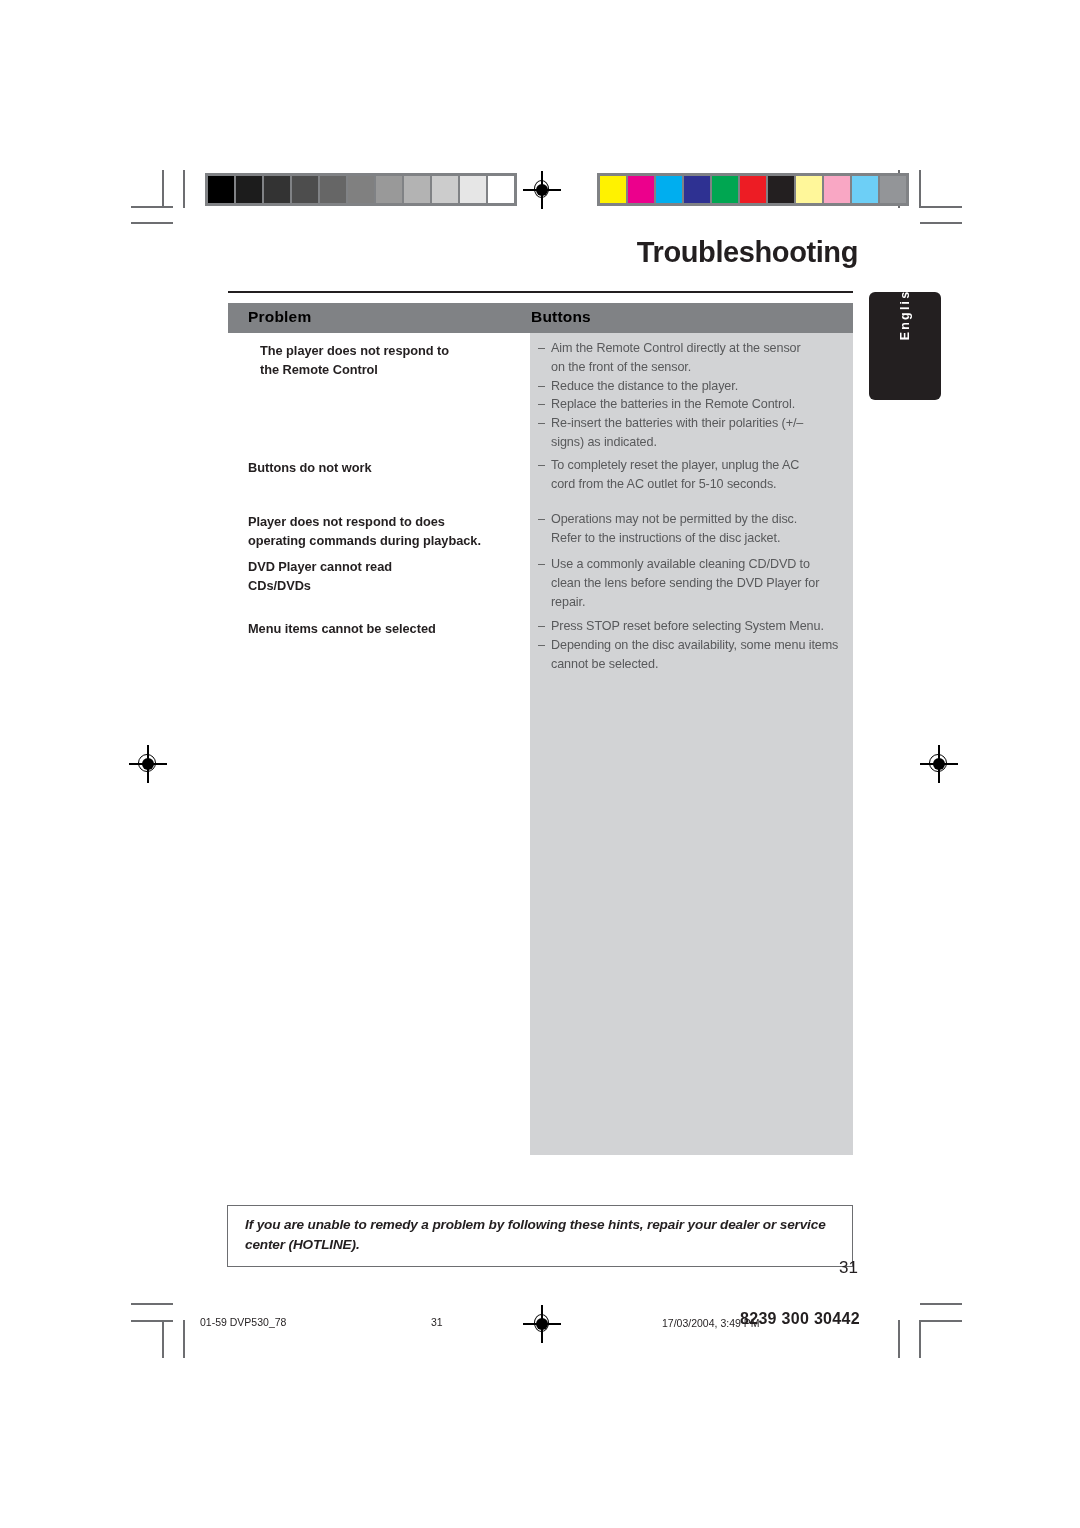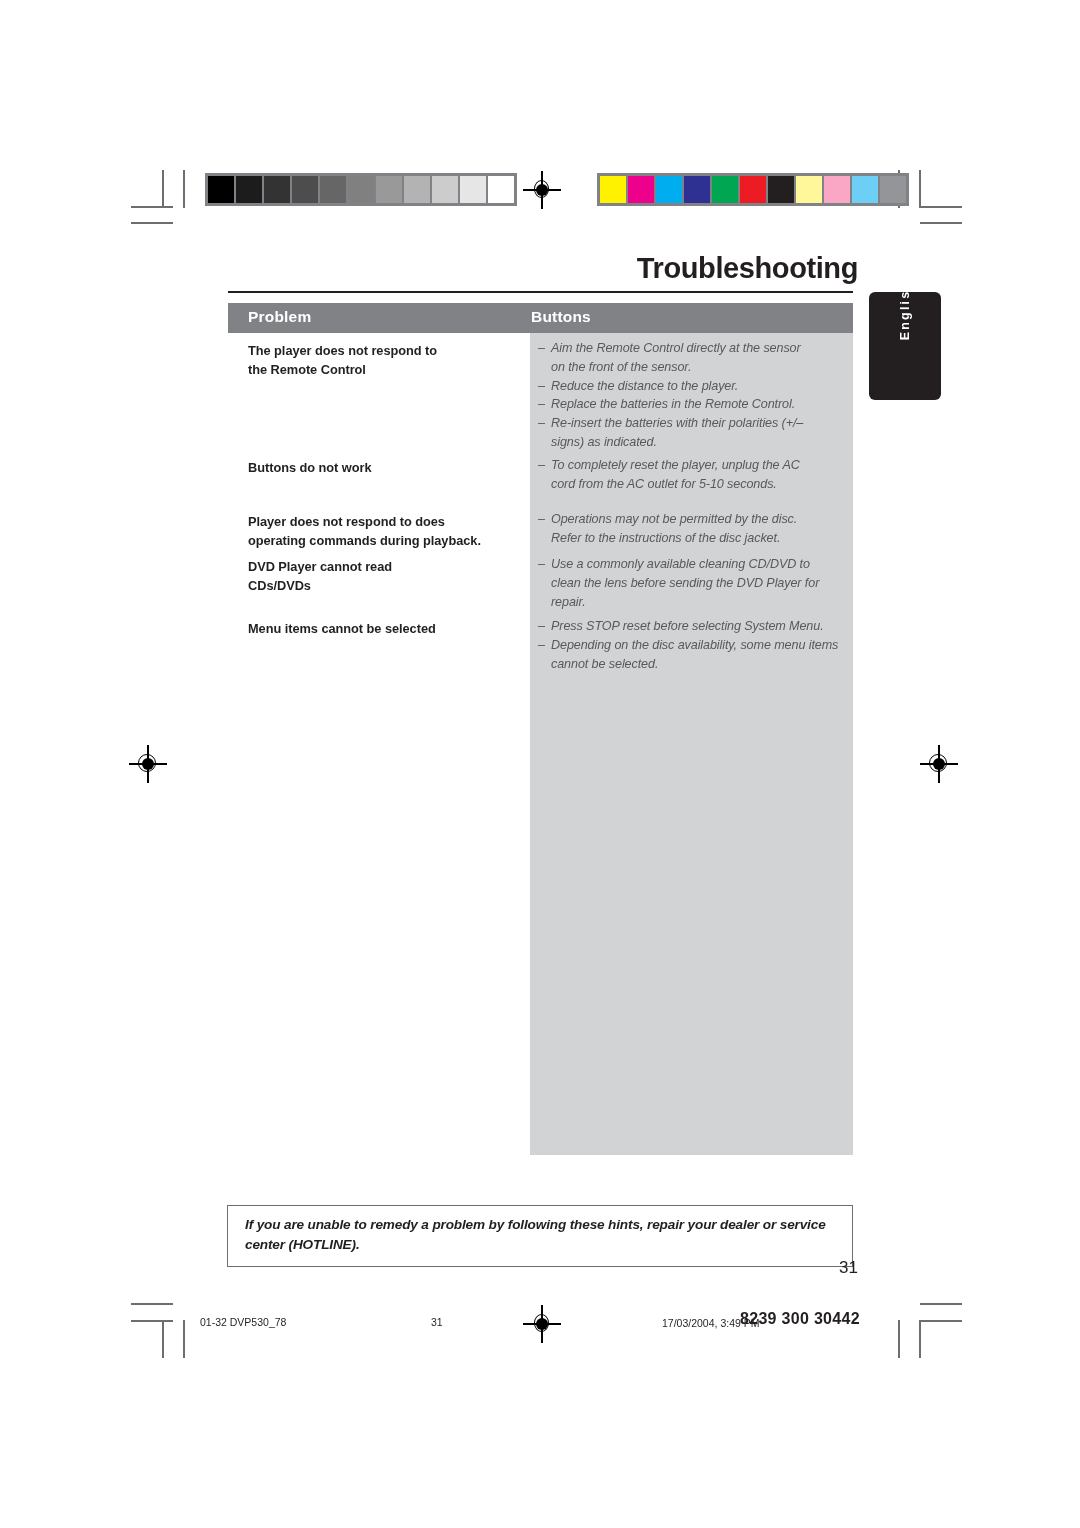--- a/index.html
+++ b/index.html
@@ -65,21 +65,21 @@
     height: 100%;
     margin-right: 2px;
     box-sizing: border-box;
   }
   .colorbar .sw:last-child { margin-right: 0; }
 
   
   .page-title {
     position: absolute;
     right: 222px;
-    top: 252px;
+    top: 236px;
     font-size: 29px;
     font-weight: bold;
     letter-spacing: -0.4px;
     color: #231f20;
     font-family: "Liberation Sans", sans-serif;
   }
   .title-rule {
     position: absolute;
     left: 228px;
     top: 291px;
@@ -118,21 +118,21 @@
     position: absolute;
     left: 228px;
     top: 303px;
     width: 625px;
     height: 30px;
     background: #808285;
   }
   .tbl-head .th {
     position: absolute;
     top: 5px;
-    color: #ffffff;
+    color: #000000;
     font-size: 15.5px;
     font-weight: bold;
     letter-spacing: 0.2px;
   }
   .tbl-head .th-problem { left: 20px; }
   .tbl-head .th-solution { left: 303px; }
 
   .solution-panel {
     position: absolute;
     left: 530px;
@@ -173,21 +173,21 @@
     font-size: 12.6px;
     line-height: 18.8px;
     color: #58595b;
     letter-spacing: -0.1px;
   }
   .sol-line .dash {
     width: 13px;
     flex: 0 0 13px;
     color: #58595b;
   }
-  .sol-line .stxt { flex: 1 1 auto; font-style: italic; }
+  .sol-line .stxt { flex: 1 1 auto; }
 
   
   .note-box {
     position: absolute;
     left: 227px;
     top: 1205px;
     width: 626px;
     box-sizing: border-box;
     border: 1.5px solid #6d6e71;
     padding: 9px 14px 11px 17px;
@@ -312,21 +312,21 @@
 </div>
 
 <div class="tbl-head">
   <div class="th th-problem">Problem</div>
   <div class="th th-solution">Buttons</div>
 </div>
 
 <div class="solution-panel"></div>
 
 <div class="problem-col" id="problem-col">
-    <div class="prob-item" style="top: 9px; left: 0px;">
+    <div class="prob-item" style="top: 9px; left: 12px;">
       <div>The player does not respond to</div>
       <div>the Remote Control</div>
     </div>
     <div class="prob-item" style="top: 126px; left: 0px;">
       <div>Buttons do not work</div>
     </div>
     <div class="prob-item" style="top: 180px; left: 0px;">
       <div>Player does not respond to does</div>
       <div>operating commands during playback.</div>
     </div>
@@ -414,16 +414,16 @@
       </div>
     </div>
   </div>
 
 <div class="note-box">
   <p>If you are unable to remedy a problem by following these hints, repair your dealer or service center (HOTLINE).</p>
 </div>
 
 <div class="page-number">31</div>
 
-<div class="footer-text footer-file">01-32 DVP530_78</div>
+<div class="footer-text footer-file">01-59 DVP530_78</div>
 <div class="footer-text footer-page">31</div>
 <div class="footer-text footer-date">17/03/2004, 3:49 PM</div>
 <div class="footer-text footer-part">8239 300  30442</div>
 
 </body></html>

